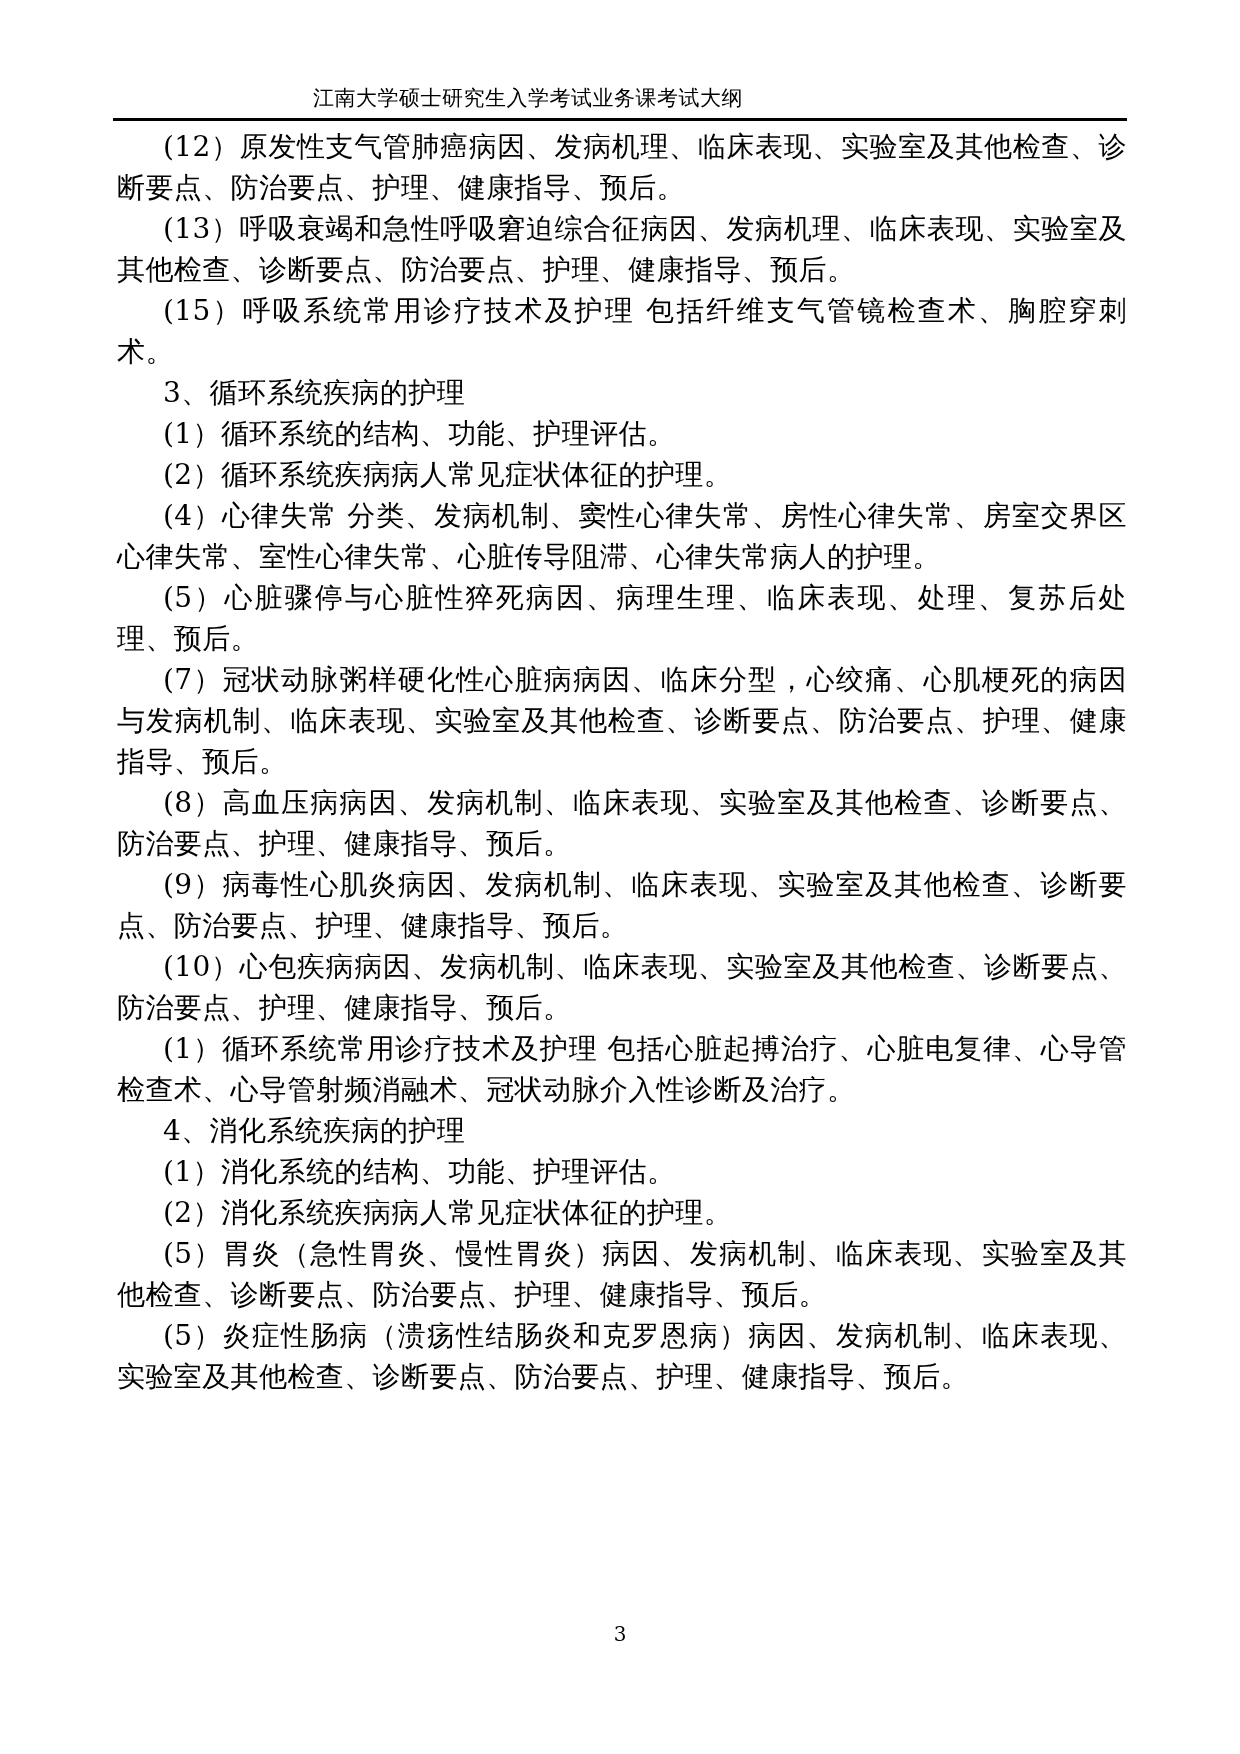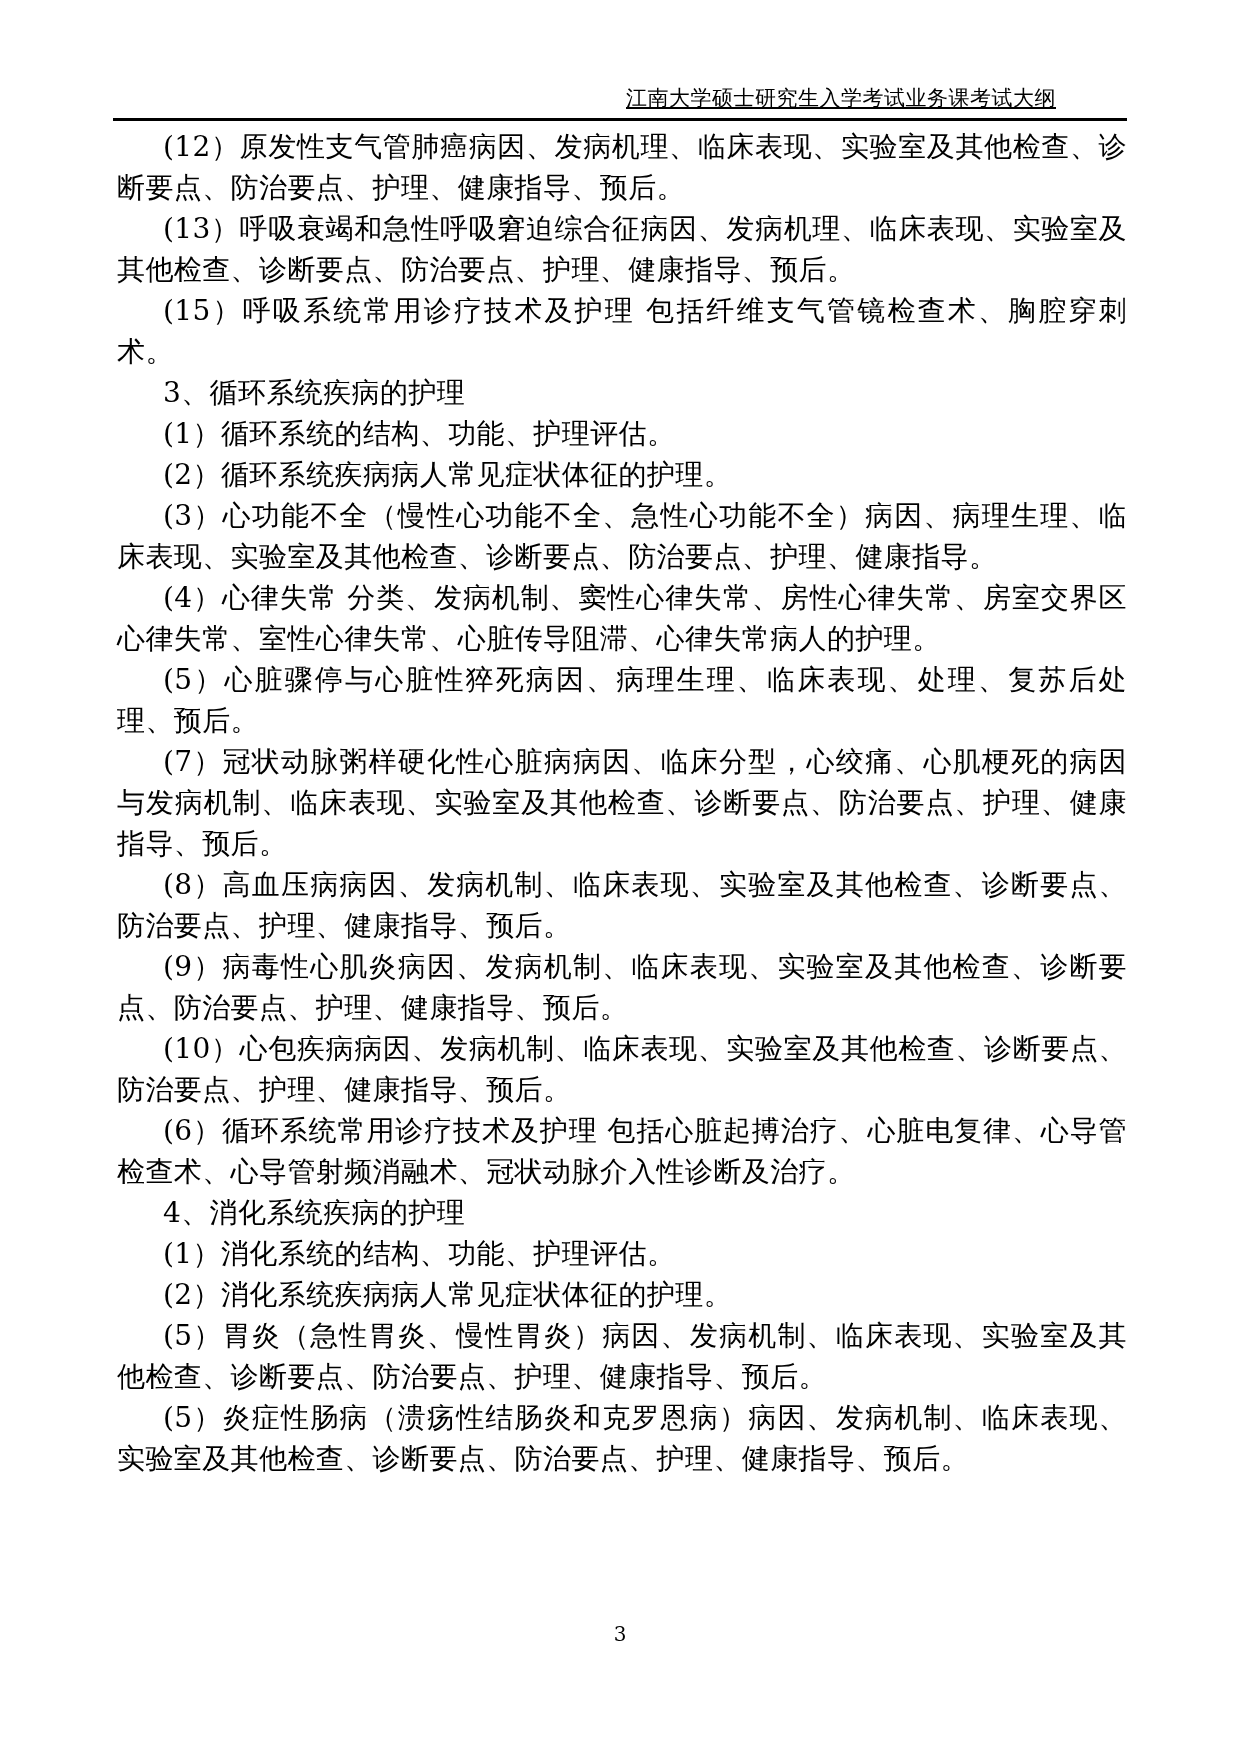--- a/index.html
+++ b/index.html
@@ -1,47 +1,46 @@
 <!DOCTYPE html>
 <html><head>
 <meta charset="utf-8">
 <style>
   html, body { margin: 0; padding: 0; background: #ffffff; }
   body { width: 1240px; height: 1754px; position: relative; overflow: hidden;
          font-family: "DejaVu Serif", "Liberation Serif", serif; color: #000; }
-  .header-title { position: absolute; top: 84px; left: 0; width: 1056px; text-align: right;
-                  font-size: 21px; letter-spacing: 0.5px; text-decoration: underline; }
+  .header-title { position: absolute; top: 84px; left: 0; width: 1056px; text-align: center;
+                  font-size: 21px; letter-spacing: 0.5px; }
   .header-rule { position: absolute; top: 118px; left: 113px; width: 1014px; height: 3px; background: #000; }
   .content { position: absolute; top: 126px; left: 117px; width: 1010px; }
   .para { font-size: 28px; line-height: 41px; margin: 0; text-align: justify;
           text-indent: 46px; letter-spacing: 0.4px; }
   .page-number { position: absolute; top: 1622px; left: 0; width: 1240px; text-align: center;
                  font-size: 20px; }
 </style>
 </head>
 <body>
 
 <div class="header-title">江南大学硕士研究生入学考试业务课考试大纲</div>
 <div class="header-rule"></div>
 
 <div class="content">
   <p class="para">(12）原发性支气管肺癌病因、发病机理、临床表现、实验室及其他检查、诊断要点、防治要点、护理、健康指导、预后。</p>
   <p class="para">(13）呼吸衰竭和急性呼吸窘迫综合征病因、发病机理、临床表现、实验室及其他检查、诊断要点、防治要点、护理、健康指导、预后。</p>
   <p class="para">(15）呼吸系统常用诊疗技术及护理 包括纤维支气管镜检查术、胸腔穿刺术。</p>
   <p class="para">3、循环系统疾病的护理</p>
   <p class="para">(1）循环系统的结构、功能、护理评估。</p>
   <p class="para">(2）循环系统疾病病人常见症状体征的护理。</p>
-  <p class="para">(3）心功能不全（慢性心功能不全、急性心功能不全）病因、病理生理、临床表现、实验室及其他检查、诊断要点、防治要点、护理、健康指导。</p>
   <p class="para">(4）心律失常 分类、发病机制、窦性心律失常、房性心律失常、房室交界区心律失常、室性心律失常、心脏传导阻滞、心律失常病人的护理。</p>
   <p class="para">(5）心脏骤停与心脏性猝死病因、病理生理、临床表现、处理、复苏后处理、预后。</p>
   <p class="para">(7）冠状动脉粥样硬化性心脏病病因、临床分型，心绞痛、心肌梗死的病因与发病机制、临床表现、实验室及其他检查、诊断要点、防治要点、护理、健康指导、预后。</p>
   <p class="para">(8）高血压病病因、发病机制、临床表现、实验室及其他检查、诊断要点、防治要点、护理、健康指导、预后。</p>
   <p class="para">(9）病毒性心肌炎病因、发病机制、临床表现、实验室及其他检查、诊断要点、防治要点、护理、健康指导、预后。</p>
   <p class="para">(10）心包疾病病因、发病机制、临床表现、实验室及其他检查、诊断要点、防治要点、护理、健康指导、预后。</p>
-  <p class="para">(6）循环系统常用诊疗技术及护理 包括心脏起搏治疗、心脏电复律、心导管检查术、心导管射频消融术、冠状动脉介入性诊断及治疗。</p>
+  <p class="para">(1）循环系统常用诊疗技术及护理 包括心脏起搏治疗、心脏电复律、心导管检查术、心导管射频消融术、冠状动脉介入性诊断及治疗。</p>
   <p class="para">4、消化系统疾病的护理</p>
   <p class="para">(1）消化系统的结构、功能、护理评估。</p>
   <p class="para">(2）消化系统疾病病人常见症状体征的护理。</p>
   <p class="para">(5）胃炎（急性胃炎、慢性胃炎）病因、发病机制、临床表现、实验室及其他检查、诊断要点、防治要点、护理、健康指导、预后。</p>
   <p class="para">(5）炎症性肠病（溃疡性结肠炎和克罗恩病）病因、发病机制、临床表现、实验室及其他检查、诊断要点、防治要点、护理、健康指导、预后。</p>
 </div>
 
 <div class="page-number">3</div>
 
 </body></html>

